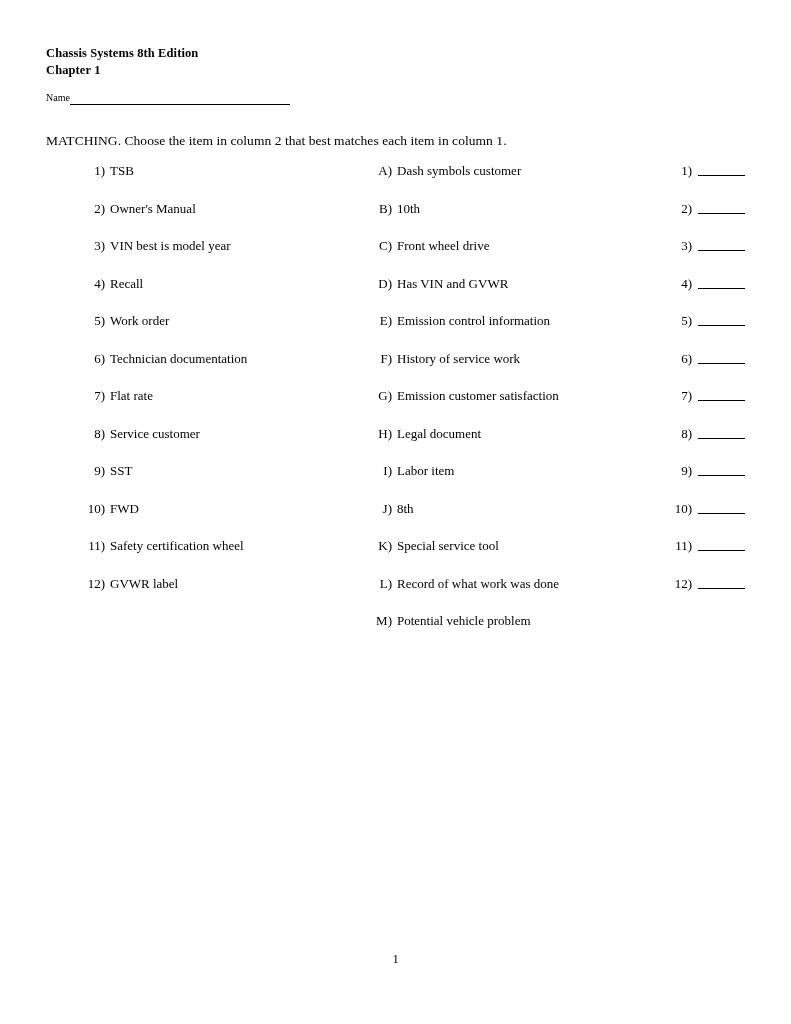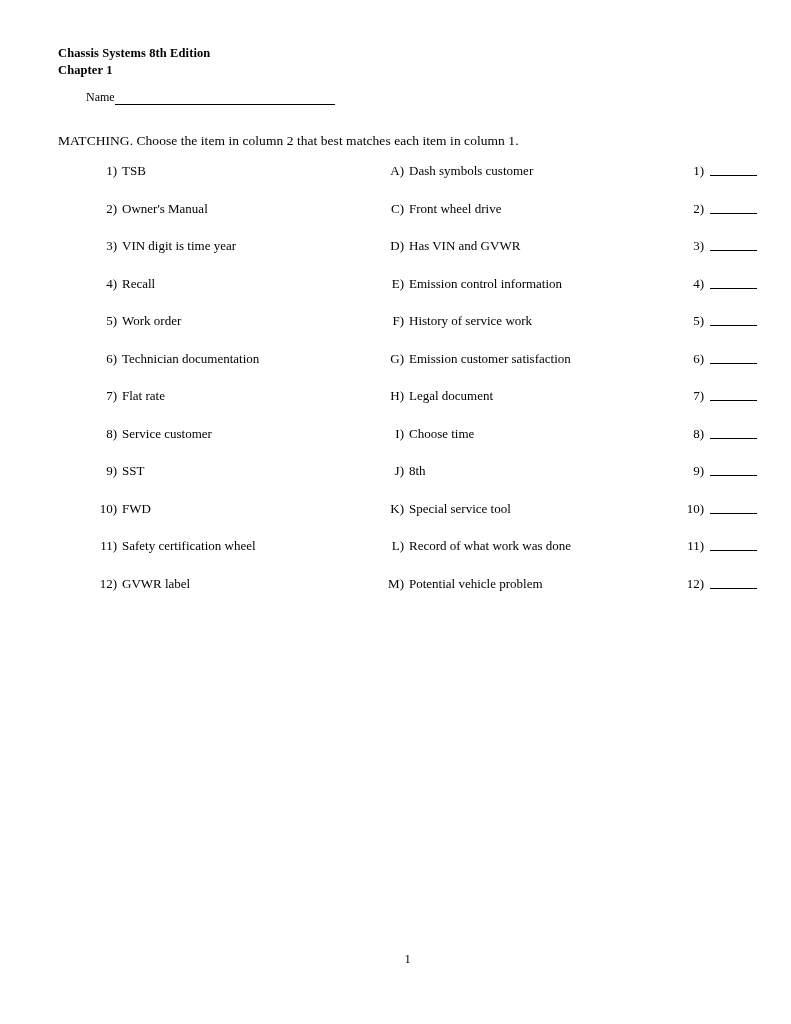--- a/index.html
+++ b/index.html
@@ -10,21 +10,21 @@
   body {
     width: 791px;
     height: 1024px;
     position: relative;
     font-family: "Liberation Serif", serif;
     color: #000000;
     overflow: hidden;
   }
   .page {
     position: absolute;
-    top: 0; left: 12px;
+    top: 0; left: 0;
     width: 726px;
     height: 1024px;
     box-sizing: border-box;
   }
   .header {
     position: absolute;
     left: 46px;
     top: 45px;
     font-size: 12.5px;
     font-weight: bold;
@@ -36,23 +36,22 @@
   .name-line {
     position: absolute;
     left: 46px;
     top: 90px;
     font-size: 13px;
     display: flex;
     align-items: flex-end;
   }
   .name-label {
     font-family: "Liberation Serif", serif;
-    font-size: 12px;
+    font-size: 10px;
     line-height: 15px;
-    margin-left: 28px;
   }
   .name-rule {
     display: inline-block;
     width: 220px;
     border-bottom: 1px solid #000;
     height: 13px;
     margin-left: 0px;
   }
 
   .instructions {
@@ -168,21 +167,21 @@
     </div>
     <div class="row">
       <span class="c1-inner">
           <span class="c1-num">2)</span>
           <span>Owner's Manual</span>
         </span>
     </div>
     <div class="row">
       <span class="c1-inner">
           <span class="c1-num">3)</span>
-          <span>VIN digit is time year</span>
+          <span>VIN best is model year</span>
         </span>
     </div>
     <div class="row">
       <span class="c1-inner">
           <span class="c1-num">4)</span>
           <span>Recall</span>
         </span>
     </div>
     <div class="row">
       <span class="c1-inner">
@@ -232,39 +231,42 @@
           <span>GVWR label</span>
         </span>
     </div>
   </div>
 
   <div class="col2">
     <div class="row">
       <span class="c2-num">A)</span><span>Dash symbols customer</span>
     </div>
     <div class="row">
+      <span class="c2-num">B)</span><span>10th</span>
+    </div>
+    <div class="row">
       <span class="c2-num">C)</span><span>Front wheel drive</span>
     </div>
     <div class="row">
       <span class="c2-num">D)</span><span>Has VIN and GVWR</span>
     </div>
     <div class="row">
       <span class="c2-num">E)</span><span>Emission control information</span>
     </div>
     <div class="row">
       <span class="c2-num">F)</span><span>History of service work</span>
     </div>
     <div class="row">
       <span class="c2-num">G)</span><span>Emission customer satisfaction</span>
     </div>
     <div class="row">
       <span class="c2-num">H)</span><span>Legal document</span>
     </div>
     <div class="row">
-      <span class="c2-num">I)</span><span>Choose time</span>
+      <span class="c2-num">I)</span><span>Labor item</span>
     </div>
     <div class="row">
       <span class="c2-num">J)</span><span>8th</span>
     </div>
     <div class="row">
       <span class="c2-num">K)</span><span>Special service tool</span>
     </div>
     <div class="row">
       <span class="c2-num">L)</span><span>Record of what work was done</span>
     </div>

